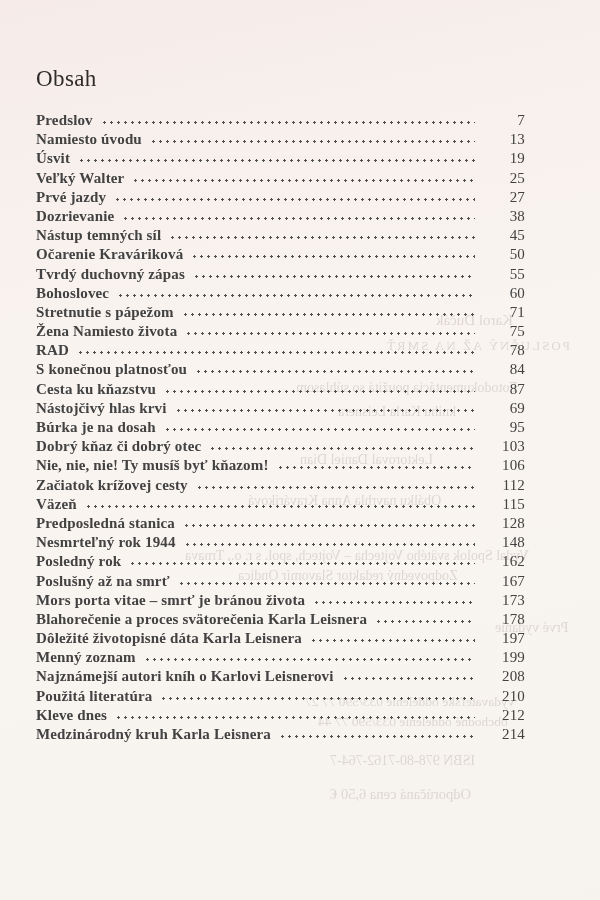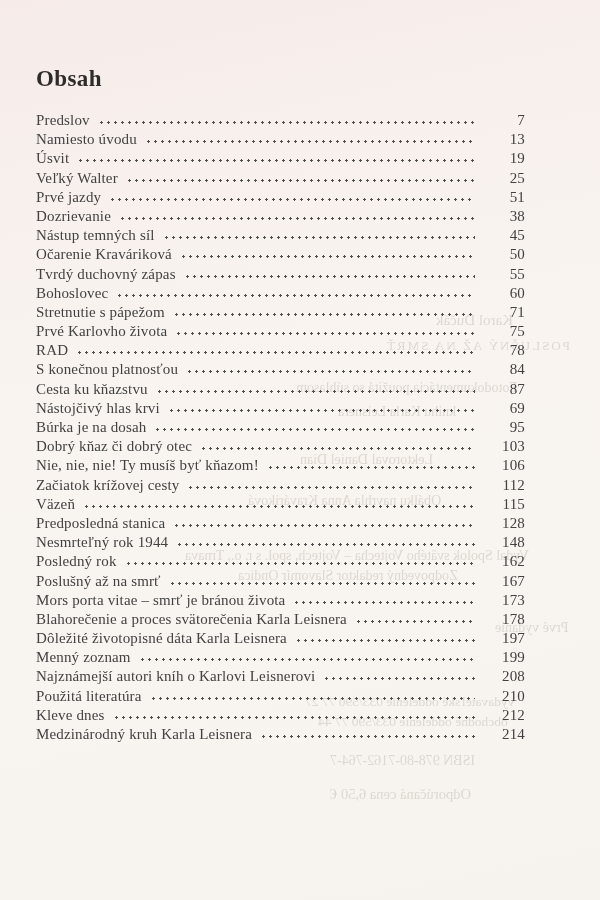--- a/index.html
+++ b/index.html
@@ -14,34 +14,34 @@
       linear-gradient(168deg,
         var(--bg-top) 0%,
         #f7efec 14%,
         #f9f4f0 40%,
         var(--bg-main) 68%,
         #f6f2ee 100%);
     color:var(--ink);
   }
   .page-title {
     position:absolute; left:36px; top:66px; margin:0;
-    font-size:23px; font-weight:bold; letter-spacing:.4px;
+    font-size:23px; font-weight:normal; letter-spacing:.4px;
     color:var(--title-ink);
     text-align:center;
   }
   .toc {
     position:absolute; left:36px; top:112px; width:489px;
     margin:0; padding:0; list-style:none; z-index:2;
   }
   .toc li {
     display:flex; align-items:baseline;
     height:19.2px; font-size:15px; letter-spacing:.15px;
     white-space:nowrap; color:var(--ink);
   }
-  .toc .label { flex:none; }
+  .toc .label { flex:none;font-weight:bold; }
   .toc .leader {
     flex:1 1 auto; min-width:12px; height:5px;
     margin:0 6px 0 8px;
     background-image:radial-gradient(circle, var(--dot) 1.05px, rgba(0,0,0,0) 1.35px);
     background-size:7px 5px;
     background-repeat:repeat-x;
     background-position:left bottom;
   }
   .toc .pagenum { flex:none; width:44px; text-align:right; }
   .ghost-layer { position:absolute; inset:0; z-index:1; }
@@ -95,21 +95,21 @@
 
   <li>
     <span class="label">Veľký Walter</span>
     <span class="leader"></span>
     <span class="pagenum">25</span>
   </li>
 
   <li>
     <span class="label">Prvé jazdy</span>
     <span class="leader"></span>
-    <span class="pagenum">51</span>
+    <span class="pagenum">27</span>
   </li>
 
 
   <li>
     <span class="label">Dozrievanie</span>
     <span class="leader"></span>
     <span class="pagenum">38</span>
   </li>
 
   <li>
@@ -136,21 +136,21 @@
     <span class="pagenum">60</span>
   </li>
 
   <li>
     <span class="label">Stretnutie s pápežom</span>
     <span class="leader"></span>
     <span class="pagenum">71</span>
   </li>
 
   <li>
-    <span class="label">Prvé Karlovho života</span>
+    <span class="label">Žena Namiesto života</span>
     <span class="leader"></span>
     <span class="pagenum">75</span>
   </li>
 
   <li>
     <span class="label">RAD</span>
     <span class="leader"></span>
     <span class="pagenum">78</span>
   </li>
 

